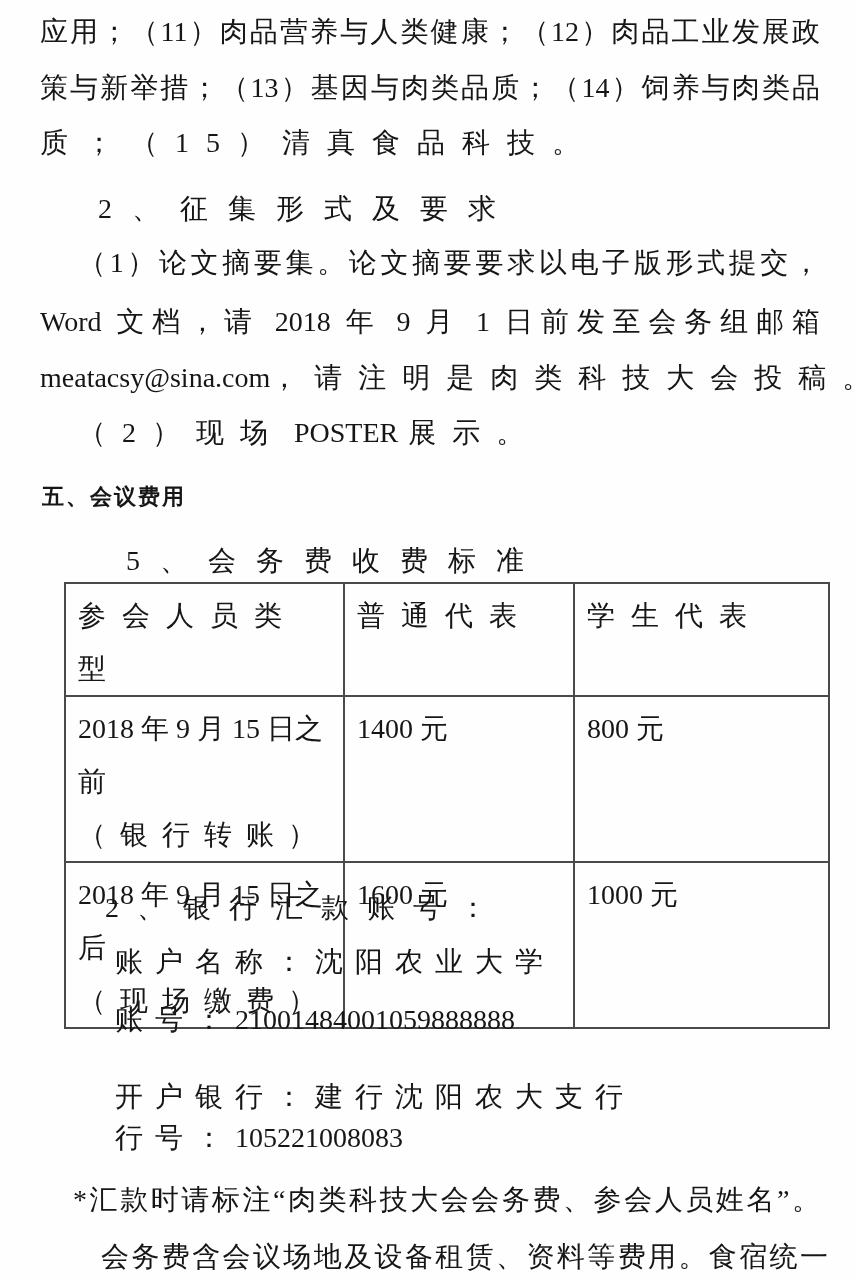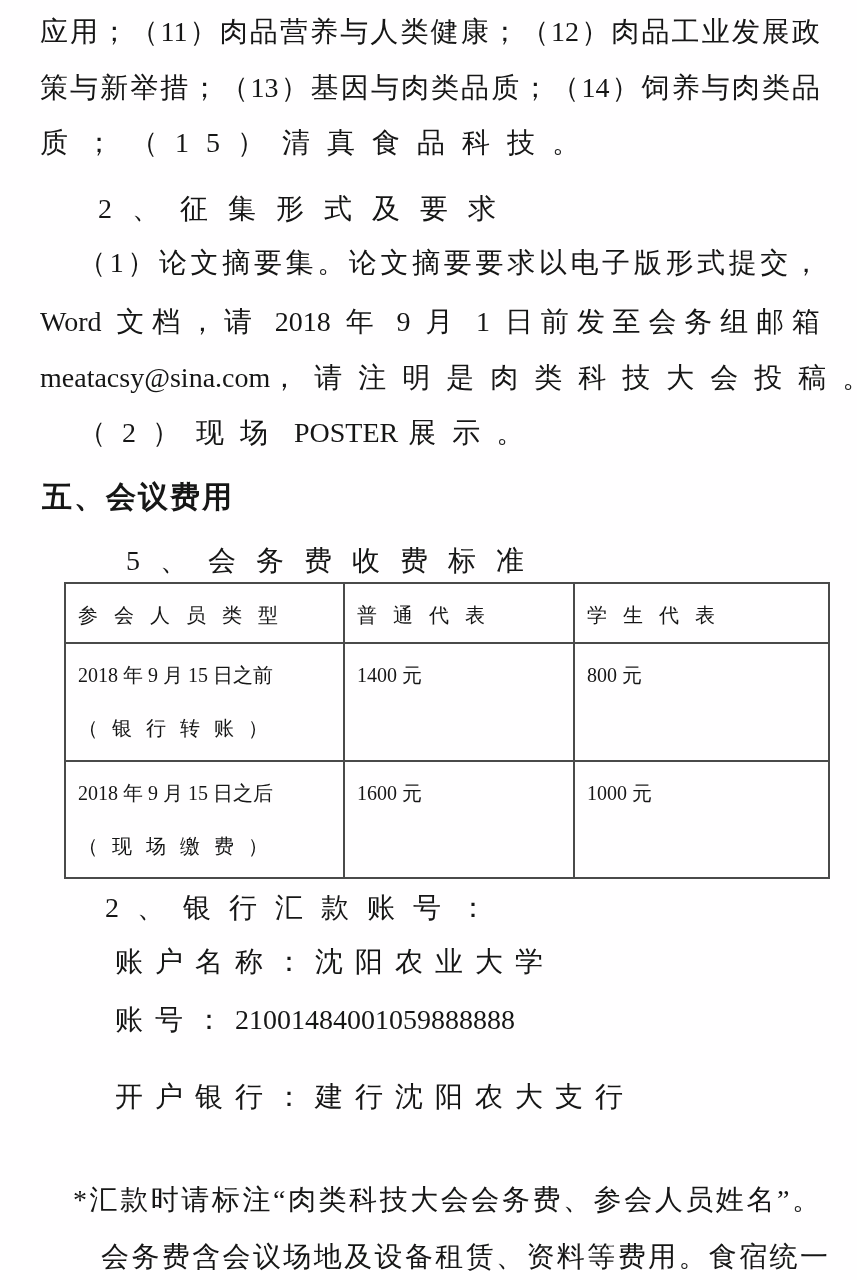--- a/index.html
+++ b/index.html
@@ -3,32 +3,32 @@
 <meta charset="utf-8">
 <style>
   html,body { margin:0; padding:0; background:#ffffff; }
   .page {
     position:relative; width:857px; height:1280px; background:#fffeff;
     font-family:"Liberation Serif","DejaVu Serif",serif;
     font-size:28px; color:#161616; overflow:hidden;padding-left:38px;
   }
   .line { position:absolute; white-space:nowrap; line-height:34px; }
   .just { white-space:normal; text-align:justify; text-align-last:justify; }
-  .bold { font-weight:bold; font-size:30px; line-height:36px; letter-spacing:2px; }
+  .bold { font-weight:bold; font-size:22px; line-height:36px; letter-spacing:2px; }
   .ls20 { letter-spacing:20px;margin-top:9px; }
   .ls18 { letter-spacing:18px; }
   .ls17 { letter-spacing:17px; }
   .ls16 { letter-spacing:16px; }
   .ls14 { letter-spacing:14px; }
   .ls12 { letter-spacing:12px; }
   .latin-gap { margin:0 10px; }
   table.fee-table {
     position:absolute; left:64px; top:582px; width:764px;
     border-collapse:collapse; table-layout:fixed;
-    font-size:20px; color:#161616;
+    font-size:28px; color:#161616;
   }
   table.fee-table th, table.fee-table td {
     border:2px solid #4a4a4a; vertical-align:top;
     padding:5px 4px 0 12px; font-weight:normal; text-align:left;
     line-height:53px; overflow:hidden;
   }
   tr.hdr  { height:59px; }
   tr.row1 { height:118px; }
   tr.row2 { height:117px; }
 </style>
@@ -93,18 +93,19 @@
     </table>
 
   <div class="line ls18" style="top:891px; left:105px;">2、银行汇款账号：</div>
 
   <div class="line ls12" style="top:945px; left:115px;">账户名称：沈阳农业大学</div>
 
   <div class="line" style="top:1003px; left:115px;"><span class="ls12">账号：</span><span>21001484001059888888</span></div>
 
   <div class="line ls12" style="top:1080px; left:115px;">开户银行：建行沈阳农大支行</div>
 
+  <div class="line" style="top:1121px; left:115px;"><span class="ls12">行号：</span><span>105221008083</span></div>
 
   <div class="line just" style="top:1240px; left:101px; width:727px;">会务费含会议场地及设备租赁、资料等费用。食宿统一</div>
 
   <div class="line just" style="top:1183px; left:73px; width:747px;">*汇款时请标注“肉类科技大会会务费、参会人员姓名”。</div>
 
 </div>
 
 </body></html>

